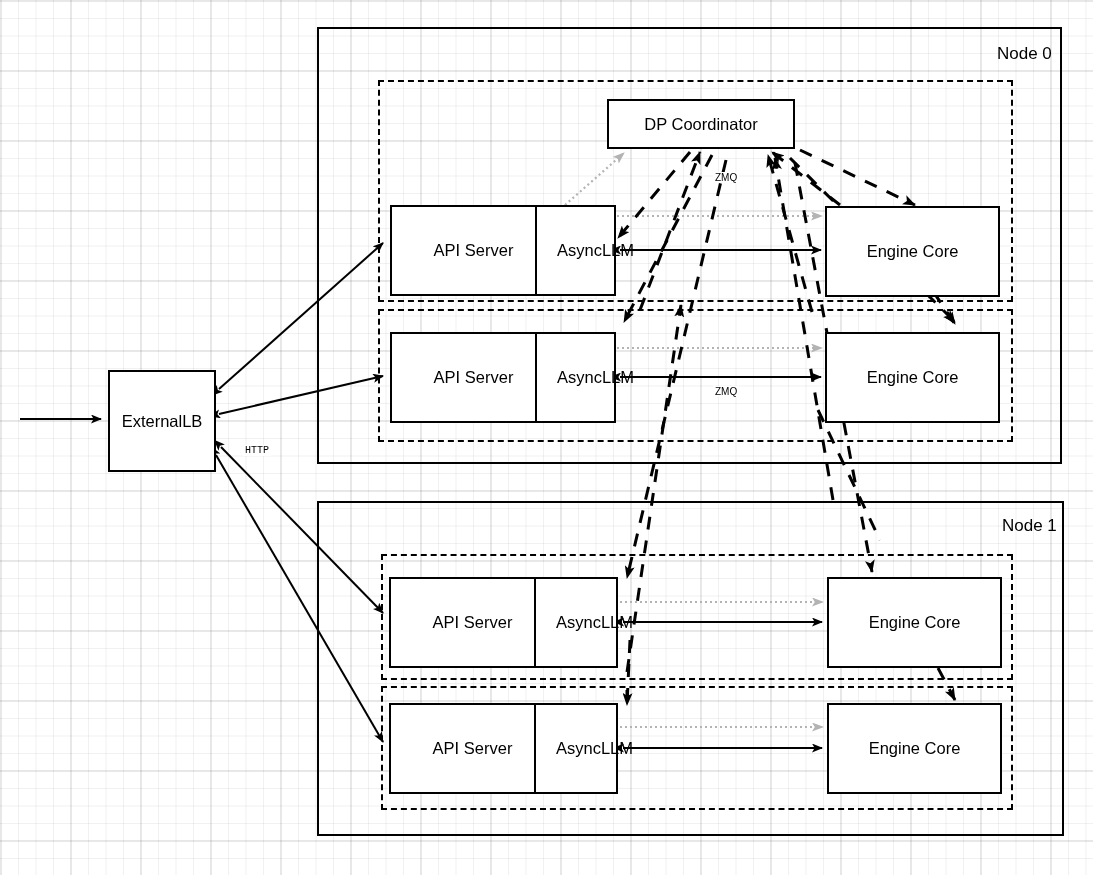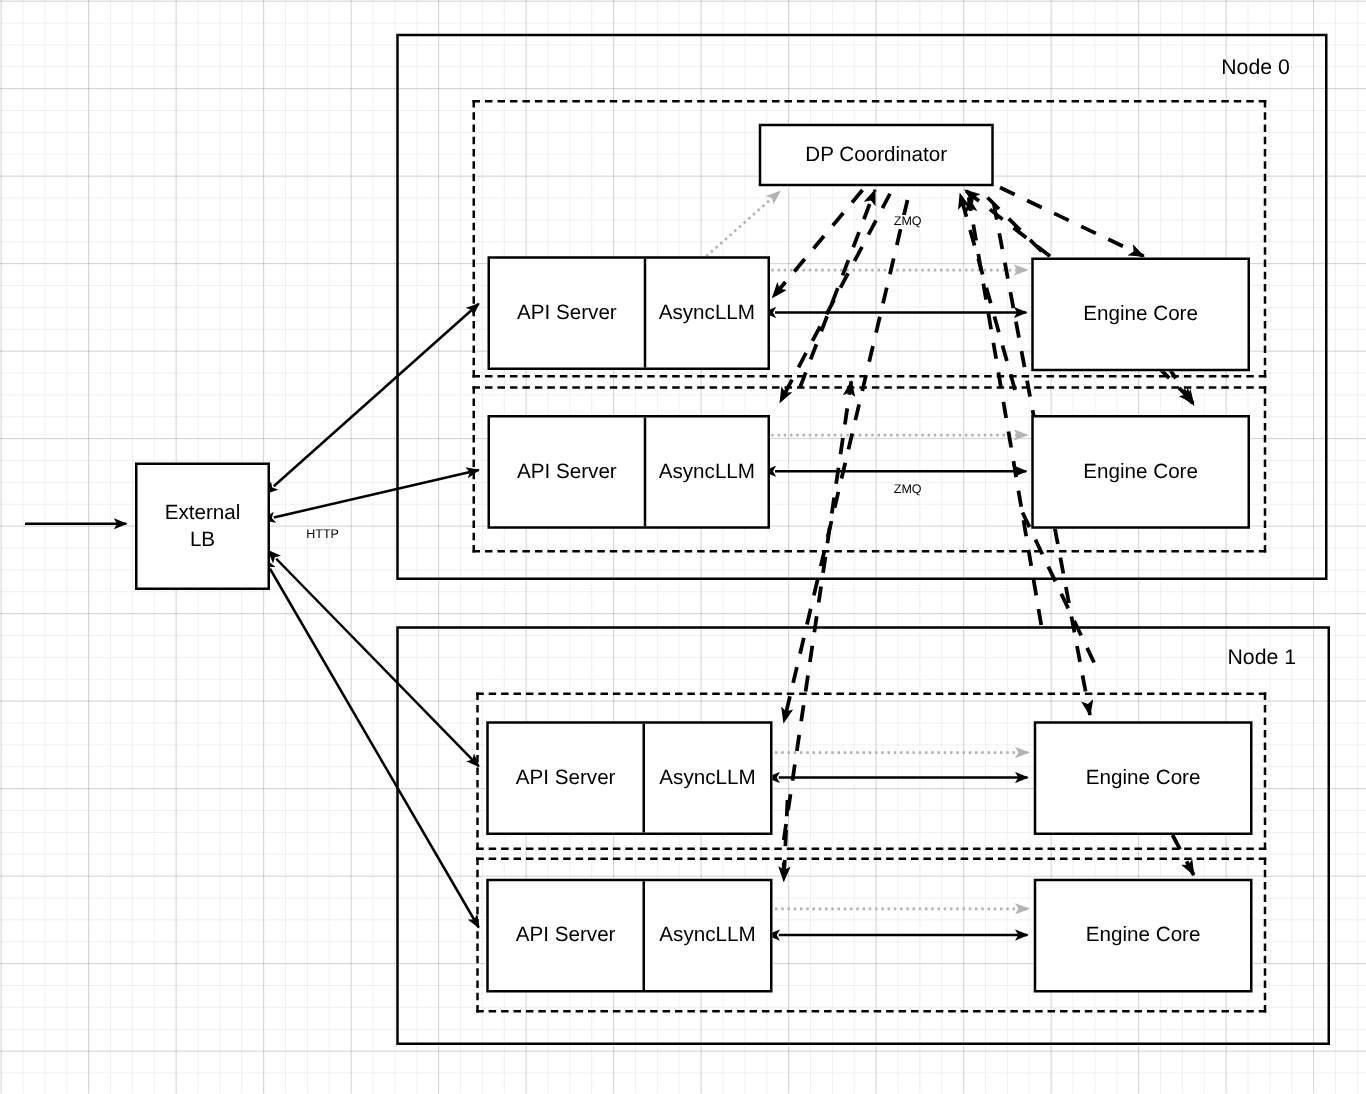--- a/index.html
+++ b/index.html
@@ -62,38 +62,40 @@
     display: flex;
     align-items: stretch;
   }
   .split-box > .cell {
     display: flex;
     align-items: center;
     justify-content: center;
     font-size: 16.5px;
     color: #000000;
     white-space: nowrap;
+    padding-left: 20px;
   }
   .split-box > .cell.left {
     flex: 0 0 123px;
     border-right: 2px solid #000000;
   }
   .split-box > .cell.right {
     flex: 1 1 auto;
   }
   .box-label {
     font-size: 16.5px;
     color: #000000;
     white-space: nowrap;
   }
   .node-title {
     position: absolute;
     font-size: 17px;
     color: #000000;
     white-space: nowrap;
+    margin-left: 20px;
   }
   .edge-label {
     position: absolute;
     font-size: 10px;
     color: #000000;
     background: #ffffff;
     padding: 0 2px;
     white-space: nowrap;
   }
 </style>
@@ -228,25 +230,25 @@
     </g>
     <g>
       <line x1="630" y1="640" x2="627" y2="705" stroke="#000" stroke-width="3" stroke-dasharray="13,11" marker-end="url(#ah-dash)"></line>
     </g>
 
     <g>
       <line x1="818" y1="410" x2="880" y2="540" stroke="#000" stroke-width="3" stroke-dasharray="13,11"></line>
     </g>
   </svg>
 
-  <div class="solid-box" style="left:108px; top:370px; width:108px; height:102px; flex-direction:column; line-height:1.35;">
+  <div class="solid-box" style="left:108px; top:370px; width:108px; height:102px; flex-direction:row; line-height:1.35;">
     <span class="box-label">External</span>
     <span class="box-label">LB</span>
   </div>
-  <div class="edge-label" style="left:243px; top:422px;">HTTP</div>
+  <div class="edge-label" style="left:243px; top:445px;font-family:Liberation Mono, monospace;">HTTP</div>
 
   <div class="node-box" style="left:317px; top:27px; width:745px; height:437px;"></div>
   <div class="node-title" style="left:977px; top:44px;">Node 0</div>
 
   <div class="solid-box" style="left:607px; top:99px; width:188px; height:50px;">
     <span class="box-label">DP Coordinator</span>
   </div>
 
   <div class="group-box" style="left:378px; top:80px; width:635px; height:222px;"></div>
 

